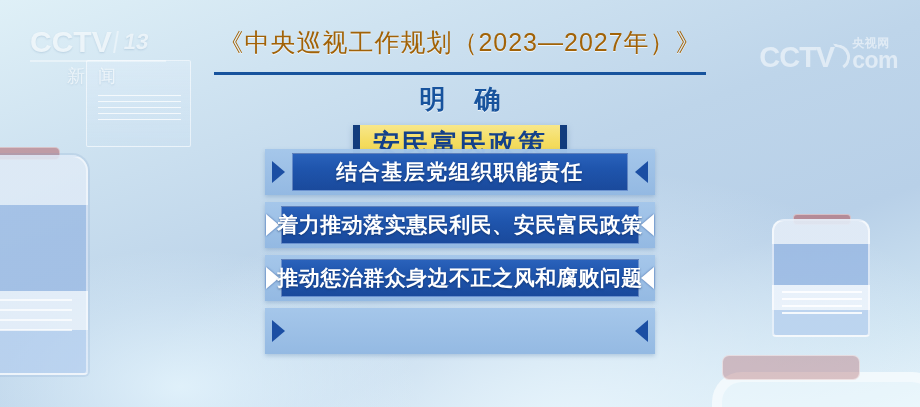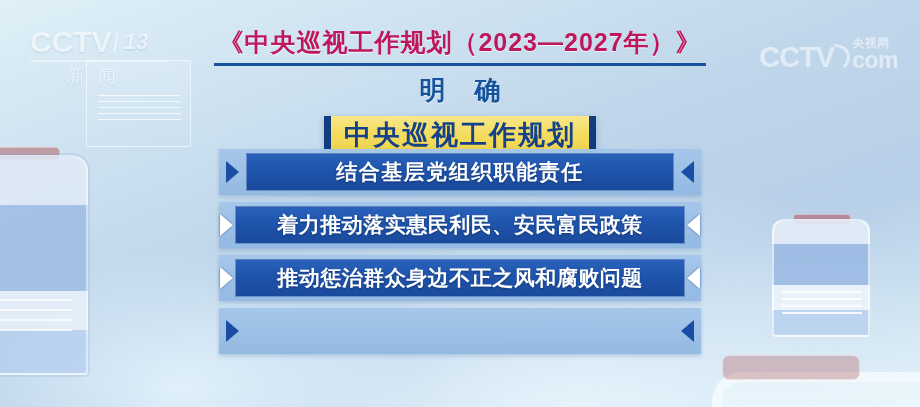--- a/index.html
+++ b/index.html
@@ -120,23 +120,23 @@
     letter-spacing:0.5px; line-height:1.1;
   }
   .watermark .wm-com {
     font-size:23px; font-weight:bold; color:rgba(255,255,255,0.95);
     line-height:0.95; letter-spacing:-0.5px;
   }
 
   
   .headline { position:absolute; left:0; right:0; top:26px; text-align:center; }
   .headline .h-title {
-    font-size:25px; font-weight:bold; color:#be185d; letter-spacing:1px;
+    font-size:25px; font-weight:normal; color:#a16207; letter-spacing:1px;
     text-shadow:0 1px 0 rgba(255,255,255,0.75);
-    display:inline-block; padding:0 4px 4px;
+    display:inline-block; padding:0 4px 13px;
     border-bottom:3px solid #17539d;
   }
   .headline .h-sub {
     margin-top:7px; font-size:26px; font-weight:bold; color:#17539d;
     letter-spacing:11px; text-indent:11px;
     text-shadow:0 1px 0 rgba(255,255,255,0.7);
   }
 
   .banner {
     margin:8px auto 0; display:inline-flex; align-items:stretch;
@@ -153,21 +153,21 @@
   }
 
   
   .list { position:absolute; left:0; right:0; top:146px; }
   .row {
     position:relative; height:52px; margin-bottom:1px;
     display:flex; align-items:center; justify-content:center;
   }
   .row-frame {
     position:relative; display:flex; align-items:center;
-    width:482px; height:46px;
+    width:390px; height:46px;
     background:linear-gradient(180deg, rgba(164,198,234,0.97) 0%, rgba(146,184,226,0.97) 100%);
     box-shadow:0 2px 4px rgba(70,110,160,0.28);
     text-align:right;
   }
   .row-bar {
     position:absolute; left:27px; right:27px; top:4px; bottom:4px;
     background:linear-gradient(180deg,#2a62bb 0%, #1f55ad 40%, #1a4a9c 100%);
     border:1px solid rgba(255,255,255,0.30);
     display:flex; align-items:center; justify-content:center;
   }
@@ -234,21 +234,21 @@
     <span class="wm-com">com</span>
   </span>
 </div>
 
 <div class="headline">
   <div class="h-title">《中央巡视工作规划（2023—2027年）》</div>
   <div class="h-sub">明 确</div>
   <div class="banner">
     <span class="b-edge"></span>
     <span class="b-body">
-      <span class="b-text">中央巡视工作规划</span>
+      <span class="b-text">安民富民政策</span>
     </span>
     <span class="b-edge"></span>
   </div>
 </div>
 
 <div class="list">
 
   <div class="row">
     <div class="row-frame">
       <span class="arrow left"></span>

